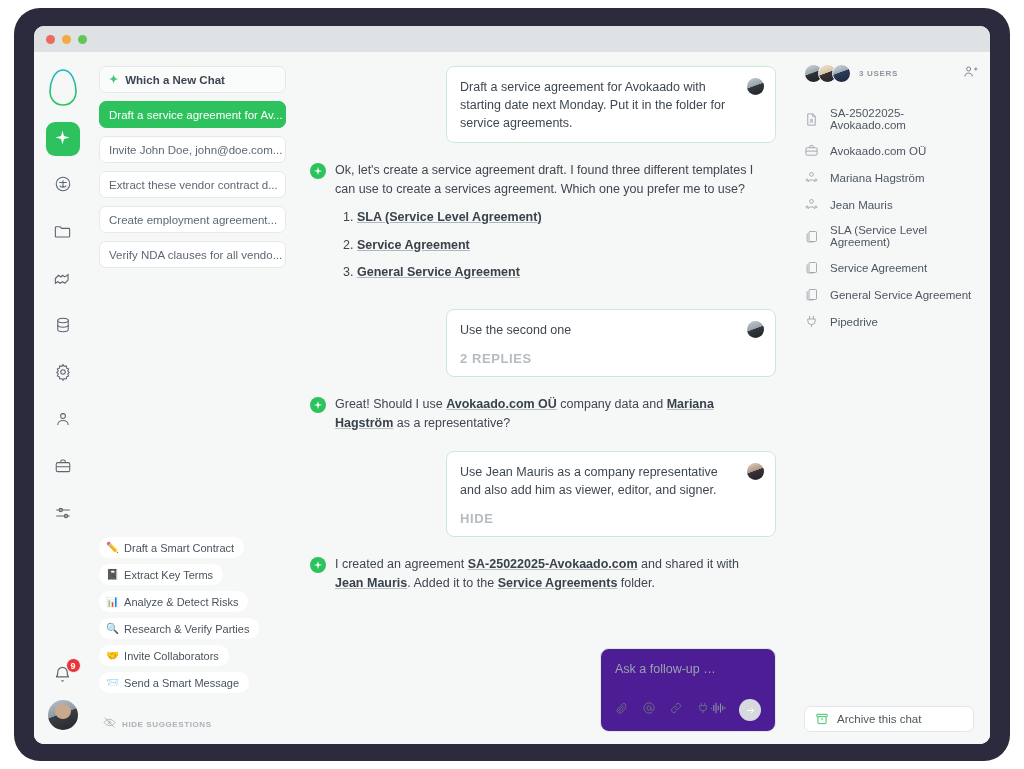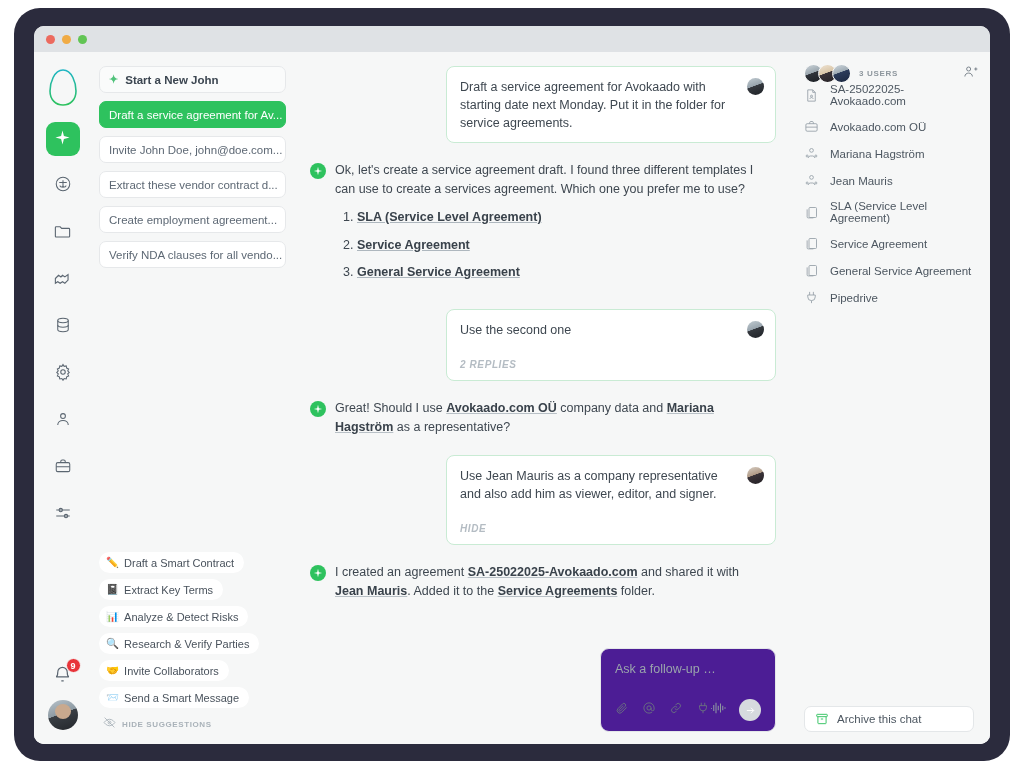--- a/index.html
+++ b/index.html
@@ -137,21 +137,21 @@
     padding: 0 10px 0 7px;
     margin-bottom: 6px;
     font-size: 11px;
     color: #49525c;
     white-space: nowrap;
   }
   .sugg .emo { margin-right: 5px; font-size: 10.5px; }
   .hide-sugg {
     display: flex; align-items: center;
     font-size: 8px; letter-spacing: .6px; font-weight: bold;
-    color: #a9b2b9; margin-top: 2px; padding-left: 4px;
+    color: #a9b2b9; margin-top: 17px; padding-left: 4px;
   }
   .hide-sugg .eye { margin-right: 6px; font-size: 12px; }
 
   
   .center {
     flex: 1 1 auto;
     display: flex; flex-direction: column;
     padding: 14px 18px 12px 14px;
     min-width: 0;
     position: relative;
@@ -163,21 +163,21 @@
     margin-left: auto;
     width: 330px;
     background: #ffffff;
     border: 1px solid #c9ebd4;
     border-radius: 8px;
     padding: 11px 13px 10px 13px;
     position: relative;
     margin-bottom: 18px;
   }
   .msg-user .txt { font-size: 12.5px; line-height: 1.45; color: #3e4750; padding-right: 26px; }
-  .msg-user .meta { font-size: 10px; font-weight: bold; letter-spacing: .6px; color: #b4bcc3; margin-top: 20px; font-style: italic;}
+  .msg-user .meta { font-size: 13px; font-weight: bold; letter-spacing: .6px; color: #b4bcc3; margin-top: 12px;}
   .bubble-avatar {
     position: absolute; right: 11px; top: 11px;
     width: 17px; height: 17px; border-radius: 50%;
     background: linear-gradient(160deg,#c2ccd2 0%, #98a4ad 45%, #35393f 47%, #1e2126 100%);
   }
   .bubble-avatar.f {
     background: linear-gradient(160deg,#d8cfc5 0%, #b09a86 45%, #3a3338 47%, #232024 100%);
   }
 
   .msg-ai { display: flex; margin-bottom: 18px; padding-right: 6px; }
@@ -221,21 +221,21 @@
   }
 
   
   .rightpanel {
     width: 196px; flex: 0 0 196px;
     background: #f6f7f7;
     padding: 12px 12px 12px 10px;
     display: flex; flex-direction: column;
     position: relative;
   }
-  .users-row { display: flex; align-items: center; margin-bottom: 0; }
+  .users-row { display: flex; align-items: center; margin-bottom: 24px; }
   .stack { display: flex; }
   .stack .av {
     width: 19px; height: 19px; border-radius: 50%;
     margin-right: -5px; border: 1.5px solid #f6f7f7;
   }
   .av1 { background: linear-gradient(160deg,#cdd5da 0%,#9aa6ae 45%,#2f333a 47%,#1d2025 100%); }
   .av2 { background: linear-gradient(160deg,#efe3d3 0%,#d9c6a8 45%,#3a3338 47%,#262327 100%); }
   .av3 { background: linear-gradient(160deg,#cfd8de 0%,#9fabb4 42%,#2c3c5b 44%,#1b2740 100%); }
   .users-label {
     font-size: 8px; font-weight: bold; letter-spacing: .7px;
@@ -378,21 +378,21 @@
             </span>
             <span class="badge">9</span>
           </div>
           <div class="user-avatar"></div>
         </div>
       </div>
 
       <div class="leftpanel">
         <div class="chat-item newchat">
           <span class="star">✦</span>
-          <span>Start a New John</span>
+          <span>Which a New Chat</span>
         </div>
 
         <div class="chat-item selected">
           <span>Draft a service agreement for Av...</span>
         </div>
         <div class="chat-item">
           <span>Invite John Doe, john@doe.com...</span>
         </div>
         <div class="chat-item">
           <span>Extract these vendor contract d...</span>

